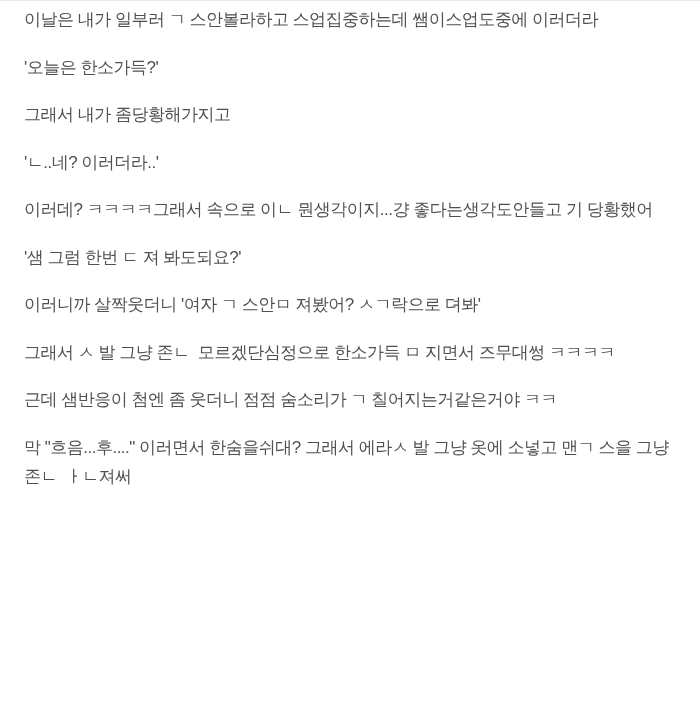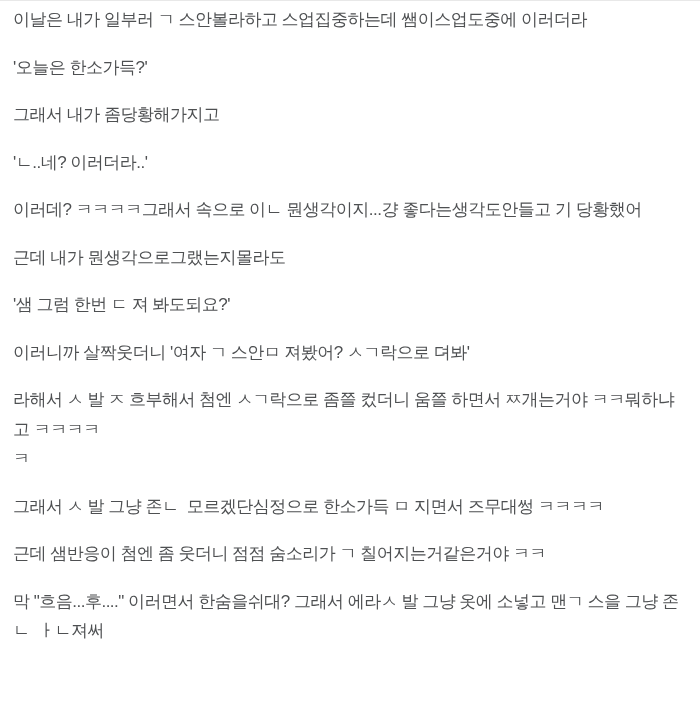--- a/index.html
+++ b/index.html
@@ -9,21 +9,21 @@
   }
   body {
     width: 700px;
     height: 705px;
     overflow: hidden;
     box-sizing: border-box;
     border-top: 1px solid #e8e8e8;
     font-family: "Liberation Sans", sans-serif;
   }
   .post {
-    padding: 4px 12px 0 13px;
+    padding: 4px 12px 0 24px;
   }
   p.para {
     margin: 0 0 18px 0;
     font-size: 17px;
     line-height: 29.5px;
     letter-spacing: -0.5px;
     color: #4e5052;
   }
   .line {
     display: block;
@@ -49,36 +49,29 @@
 
   <p class="para">
     <span class="line">'ㄴ..네? 이러더라..'</span>
   </p>
 
 
   <p class="para">
     <span class="line">이러데? ㅋㅋㅋㅋ그래서 속으로 이ㄴ 뭔생각이지...걍 좋다는생각도안들고 기 당황했어</span>
   </p>
 
-  <p class="para">
-    <span class="line">근데 내가 뭔생각으로그랬는지몰라도</span>
-  </p>
 
   <p class="para">
     <span class="line">'샘 그럼 한번 ㄷ 져 봐도되요?'</span>
   </p>
 
   <p class="para">
     <span class="line">이러니까 살짝웃더니 '여자 ㄱ 스안ㅁ 져봤어? ㅅㄱ락으로 뎌봐'</span>
   </p>
 
-  <p class="para">
-    <span class="line">라해서 ㅅ 발 ㅈ 흐부해서 첨엔 ㅅㄱ락으로 좀쯜 컸더니 움쯜 하면서 ㅉ개는거야 ㅋㅋ뭐하냐고 ㅋㅋㅋㅋ</span>
-    <span class="line">ㅋ</span>
-  </p>
 
   <p class="para">
     <span class="line">그래서 ㅅ 발 그냥 존ㄴ  모르겠단심정으로 한소가득 ㅁ 지면서 즈무대썽 ㅋㅋㅋㅋ</span>
   </p>
 
   <p class="para">
     <span class="line">근데 샘반응이 첨엔 좀 웃더니 점점 숨소리가 ㄱ 칠어지는거같은거야 ㅋㅋ</span>
   </p>
 
   <p class="para">

